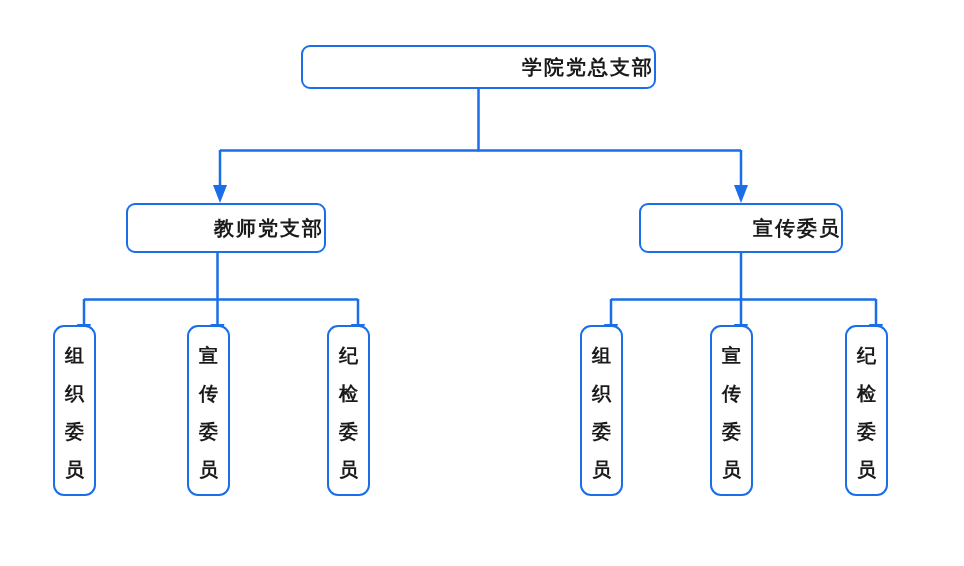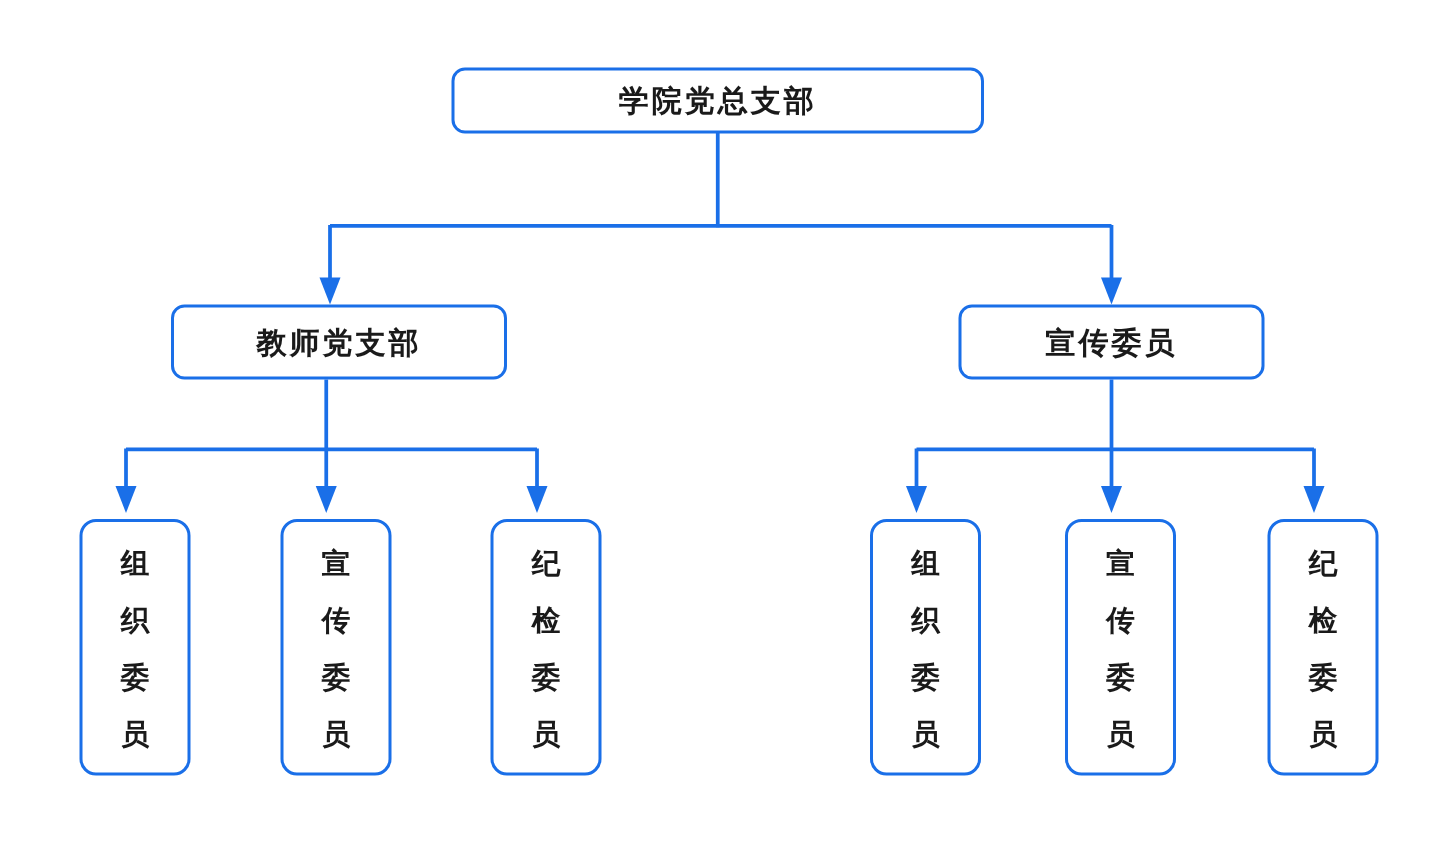--- a/index.html
+++ b/index.html
@@ -31,29 +31,30 @@
     display: flex;
     align-items: center;
     justify-content: center;
     font-weight: 700;
   }
   .node.h {
     border-radius: 9px;
     font-size: 20px;
     letter-spacing: 2px;
     white-space: nowrap;
+    justify-content: flex-end;
   }
   .node.root  { left: 301px; top: 45px;  width: 355px; height: 44px; }
-  .node.b-left  { left: 114px; top: 203px; width: 224px; height: 50px; }
+  .node.b-left  { left: 126px; top: 203px; width: 200px; height: 50px; }
   .node.b-right { left: 639px; top: 203px; width: 204px; height: 50px; }
   .node.v {
     border-radius: 11px;
-    width: 74px;
+    width: 43px;
     height: 171px;
-    top: 346px;
+    top: 325px;
     align-items: flex-start;
   }
   .node.v .vtext {
     width: 22px;
     margin-top: 9px;
     font-size: 19px;
     line-height: 38px;
     text-align: center;
     word-break: break-all;
     overflow-wrap: anywhere;

